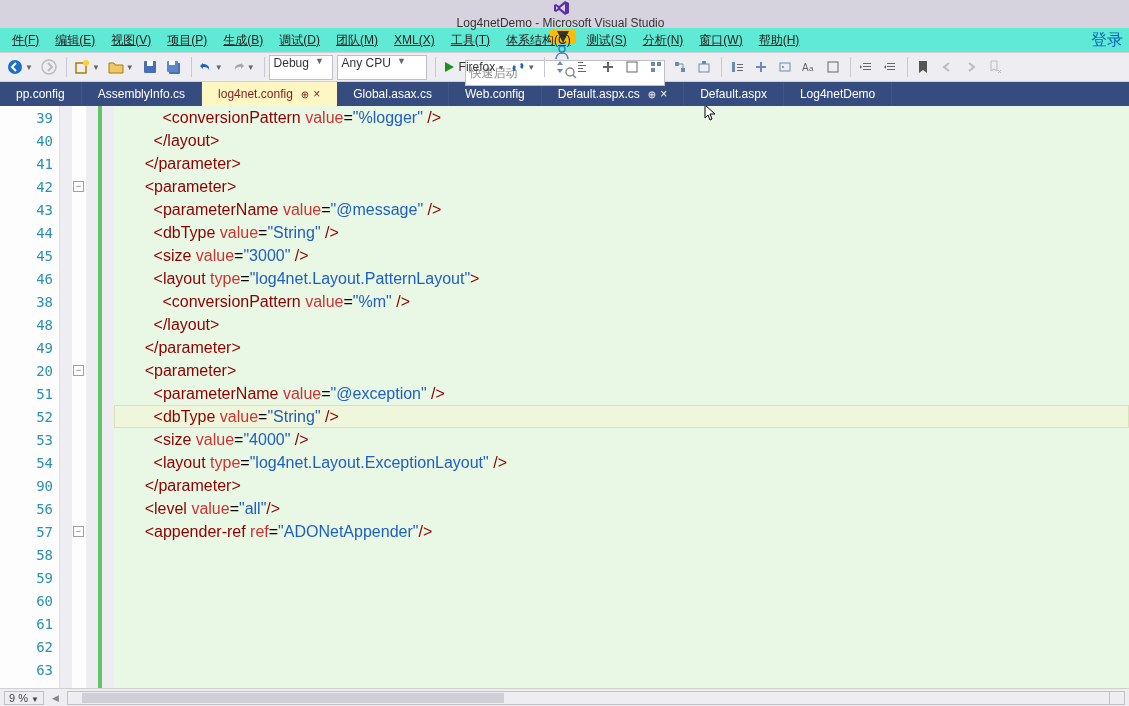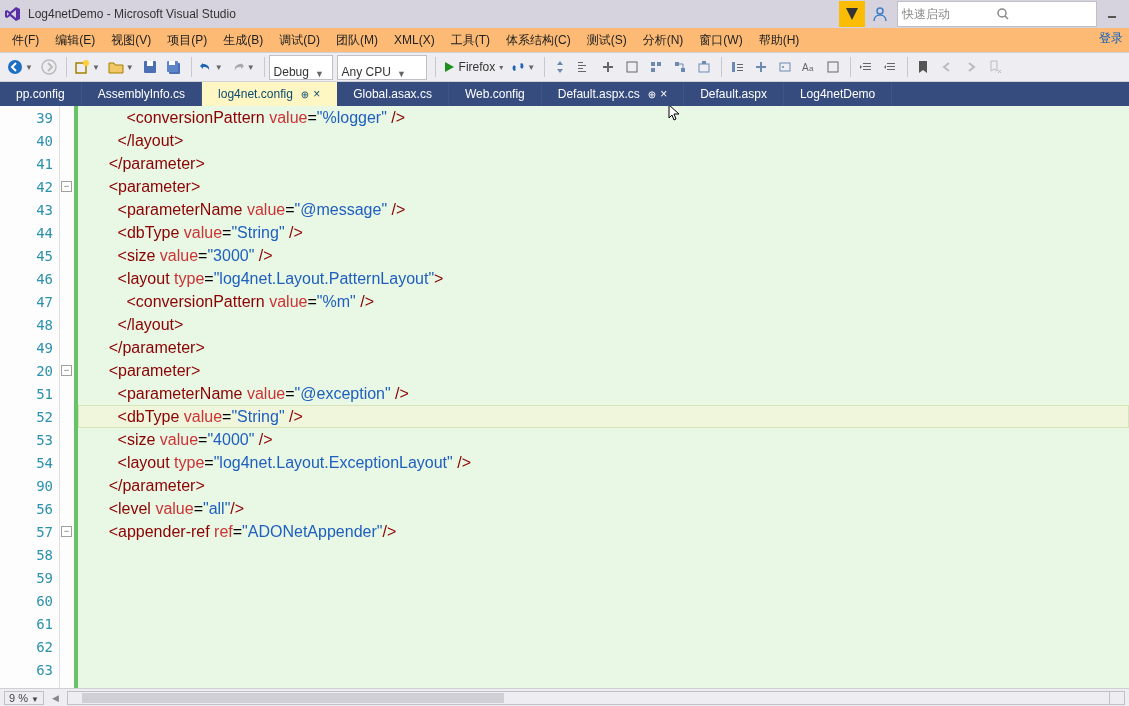--- a/index.html
+++ b/index.html
@@ -1,58 +1,58 @@
 <!DOCTYPE html>
 <html><head>
 <meta charset="utf-8">
 <style>
 * { margin: 0; padding: 0; box-sizing: border-box; font-family: "Segoe UI", Tahoma, sans-serif; }
 html, body { width: 1129px; height: 706px; overflow: hidden; background: #eeeef2; }
-.titlebar { height: 28px; background: #d6d3de; display: flex; align-items: center; padding: 0 4px; font-size: 12px; color: #333; }
+.titlebar { height: 28px; background: #d6d3de; display: flex; align-items: center; padding: 0 4px; font-size: 12px; color: #333; flex-direction: column; }
 .titlebar .vs-icon { width: 18px; height: 18px; display: inline-flex; align-items: center; justify-content: center; margin-right: 6px; }
 .titlebar .title { flex: 0 0 auto; padding-right: 8px; }
 .titlebar .spacer { flex: 1; }
 .titlebar .notif { width: 26px; height: 26px; background: #fbbc05; display: inline-flex; align-items: center; justify-content: center; margin-right: 4px; }
 .titlebar .acct { width: 22px; height: 22px; display: inline-flex; align-items: center; justify-content: center; margin-right: 6px; color: #0e6fc3; }
 .titlebar .search { width: 200px; height: 22px; background: #fff; border: 1px solid #bfbfc5; display: flex; align-items: center; padding: 12px 4px; color: #888; font-size: 12px; }
 .titlebar .search span { flex: 1; }
 .titlebar .search .sicon { color: #888; }
 .titlebar .winbtn { width: 26px; height: 22px; display: inline-flex; align-items: center; justify-content: center; color: #555; margin-left: 2px; }
-.menubar { height: 24px; background: #fdba74; display: flex; align-items: flex-start; padding: 0 4px; font-size: 12px; color: #222; }
+.menubar { height: 24px; background: #5eead4; display: flex; align-items: flex-start; padding: 0 4px; font-size: 12px; color: #222; text-decoration: underline; }
 .menubar .menu { padding: 0 8px; height: 24px; display: inline-flex; align-items: center; }
 .toolbar { height: 30px; background: #eeeef2; border-top: 1px solid #d0d0d6; border-bottom: 1px solid #d0d0d6; display: flex; align-items: center; padding: 0 4px; font-size: 12px; color: #333; }
 .toolbar .btn { height: 22px; min-width: 22px; display: inline-flex; align-items: center; justify-content: center; margin-right: 2px; padding: 0 3px; }
 .toolbar .sep { width: 1px; height: 20px; background: #c8c8cf; margin: 0 4px; }
-.toolbar .combo { height: 25px; border: 1px solid #bfbfc5; background: #fff; display: inline-flex; align-items: flex-end; padding: 0 4px; margin-right: 4px; font-size: 12px; }
+.toolbar .combo { height: 25px; border: 1px solid #bfbfc5; background: #fff; display: inline-flex; align-items: flex-start; padding: 0 4px; margin-right: 4px; font-size: 12px; }
 .toolbar .combo .arrow { margin-left: 6px; font-size: 9px; color: #666; }
 .toolbar .green { color: #1d8f1d; }
 .tabs { height: 24px; background: #374c7e; display: flex; align-items: stretch; font-size: 12px; }
 .tabs .tab { padding: 0 16px; display: inline-flex; align-items: center; color: #fff; border-right: 1px solid rgba(255,255,255,0.05); white-space: nowrap; }
-.tabs .tab.active { background: #fef7c3; color: #0c4a6e; }
+.tabs .tab.active { background: #fef7c3; color: #7f1d1d; }
 .tabs .tab .pin { margin-left: 8px; font-size: 10px; }
 .tabs .tab .close { margin-left: 4px; font-size: 12px; }
-.editor-wrap { height: calc(706px - 28px - 24px - 30px - 24px - 18px); display: flex; position: relative; }
+.editor-wrap { height: calc(706px - 28px - 24px - 30px - 24px - 18px); display: flex; position: relative; gap: 12px; }
 .gutter { width: 60px; background: #fdfdfd; border-right: 1px solid #e0e0e0; }
 .gutter .ln { height: 23px; display: flex; align-items: center; justify-content: flex-end; padding-right: 6px; font-family: Consolas, monospace; font-size: 14px; color: #2b91af; }
 .fold { width: 14px; background: #fdfdfd; position: relative; }
 .fold .mark { position: absolute; left: 1px; width: 11px; height: 11px; border: 1px solid #a0a0a0; background: #fff; font-size: 9px; line-height: 9px; text-align: center; color: #666; }
 .lmargin { width: 4px; background: #65c465; }
 .code { flex: 1; background: #e9f7e5; font-family: Consolas, monospace; font-size: 16px; line-height: 23px; position: relative; overflow: hidden; }
 .code .row { height: 23px; white-space: pre; padding-left: 4px; }
 .code .row.hl { background: #f0f6dc; outline: 1px solid #d9e3b8; outline-offset: -1px; }
 .t-tag { color: #8b0000; }
 .t-attr { color: #cc3333; }
 .t-val { color: #1e5fbf; }
 .cursor-img { position: absolute; pointer-events: none; font-size: 14px; color: #000; }
 .statusleft { height: 18px; background: #eeeef2; border-top: 1px solid #d0d0d0; display: flex; align-items: center; font-size: 11px; padding: 0 4px; color: #444; }
 .statusleft .zoom { border: 1px solid #c0c0c5; padding: 0 4px; margin-right: 4px; }
 .statusleft .hsb { flex: 1; height: 14px; border: 1px solid #c0c0c5; background: #eeeef2; position: relative; margin-left: 4px; }
 .statusleft .hsb::before { content:''; position: absolute; left: 14px; top: 1px; bottom: 1px; width: 40%; background: #cfcfd5; }
 .statusleft .hsb::after { content:''; position: absolute; right: 0; top: 0; bottom: 0; width: 14px; border-left: 1px solid #c0c0c5; }
-.menubar .login { position: absolute; right: 6px; top: 30px; font-size: 12px; color: #0b61c1; }
+.menubar .login { position: absolute; right: 6px; top: 30px; font-size: 16px; color: #0b61c1; }
 svg { display: block; }
 </style>
 </head>
 <body>
 
 <div class="titlebar">
   <span class="vs-icon">
     <svg width="16" height="16" viewBox="0 0 16 16">
         <path fill="#5a2fa6" d="M11 1l4 2v10l-4 2-6-5-3 2-2-1V5l2-1 3 2 6-5zM2 6v4l2-2-2-2zm9 6V4L6 8l5 4z"></path>
       </svg>
@@ -335,21 +335,21 @@
 <div class="editor-wrap">
   <div class="gutter" id="gutter">
       <div class="ln">39</div>
       <div class="ln">40</div>
       <div class="ln">41</div>
       <div class="ln">42</div>
       <div class="ln">43</div>
       <div class="ln">44</div>
       <div class="ln">45</div>
       <div class="ln">46</div>
-      <div class="ln">47</div>
+      <div class="ln">38</div>
       <div class="ln">48</div>
       <div class="ln">49</div>
       <div class="ln">20</div>
       <div class="ln">51</div>
       <div class="ln">52</div>
       <div class="ln">53</div>
       <div class="ln">54</div>
       <div class="ln">90</div>
       <div class="ln">56</div>
       <div class="ln">57</div>

